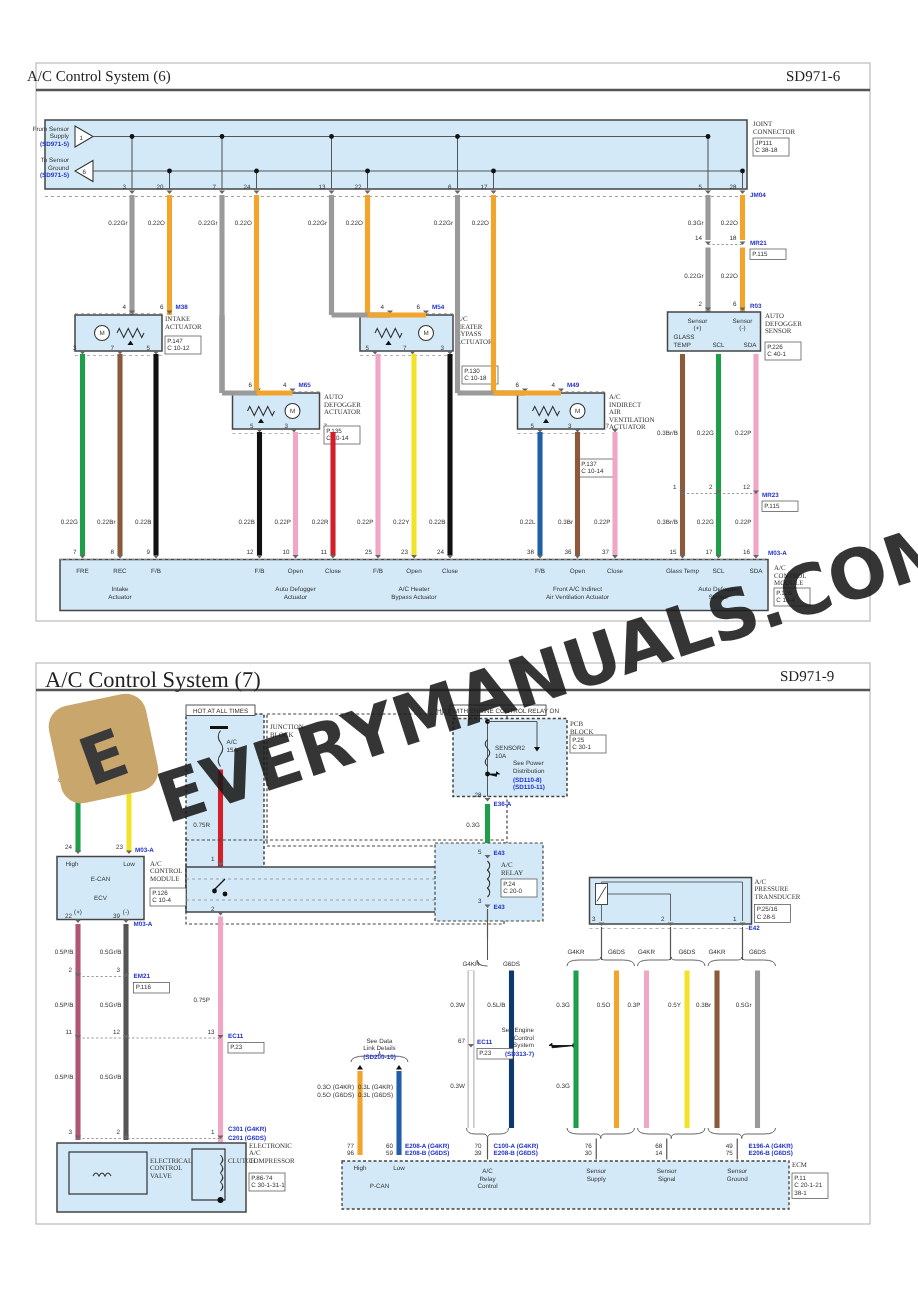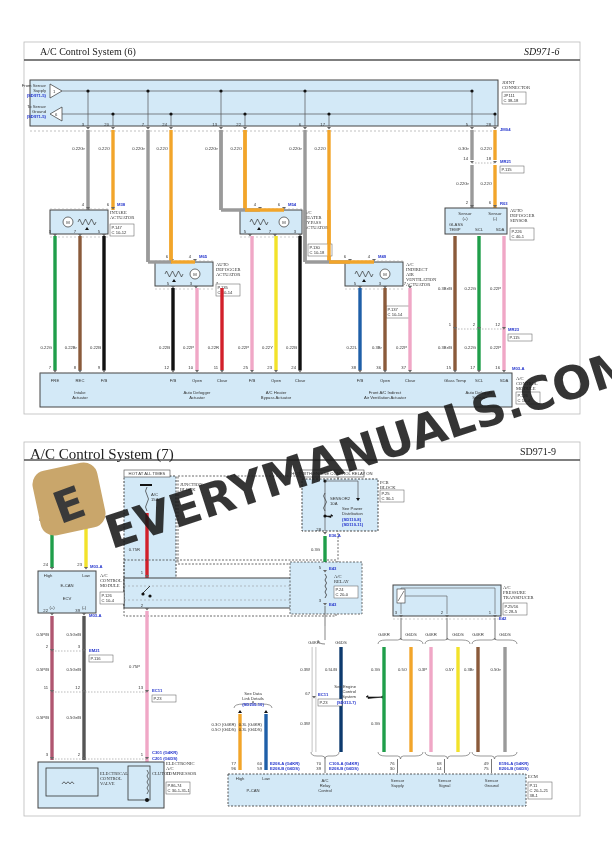--- a/index.html
+++ b/index.html
@@ -620,16 +620,16 @@
     <text x="380" y="725" class="t-xs" text-anchor="end">0.3G</text>
     <g transform="rotate(-18 300 450)">
       <text x="90" y="486" class="watermark">EVERYMANUALS.COM</text>
     </g>
     <g>
       <rect x="36" y="466" width="66" height="66" rx="14" fill="#c9a66b" transform="rotate(-12 69 499)"></rect>
       <text x="52" y="520" style="font-family:&quot;DejaVu Sans&quot;,sans-serif;font-weight:bold;font-size:44px;fill:#3a3a3a;" transform="rotate(-20 69 499)">E</text>
     </g>
   </svg>
 
-<div style="position:absolute;left:40px;top:46px;font-size:10px;color:#222;text-align:center;">A/C Control System (6)</div>
-<div style="position:absolute;left:524px;top:46px;font-size:10px;color:#222;font-style:italic;">SD971-6</div>
+<div style="position:absolute;left:18px;top:46px;font-size:10px;color:#222;text-align:center;">A/C Control System (6)</div>
+<div style="position:absolute;left:524px;top:46px;font-size:10px;color:#222;">SD971-6</div>
 <div style="position:absolute;left:30px;top:446px;font-size:15px;color:#222;">A/C Control System (7)</div>
 <div style="position:absolute;left:520px;top:446px;font-size:10px;color:#222;">SD971-9</div>
 
 </body></html>

